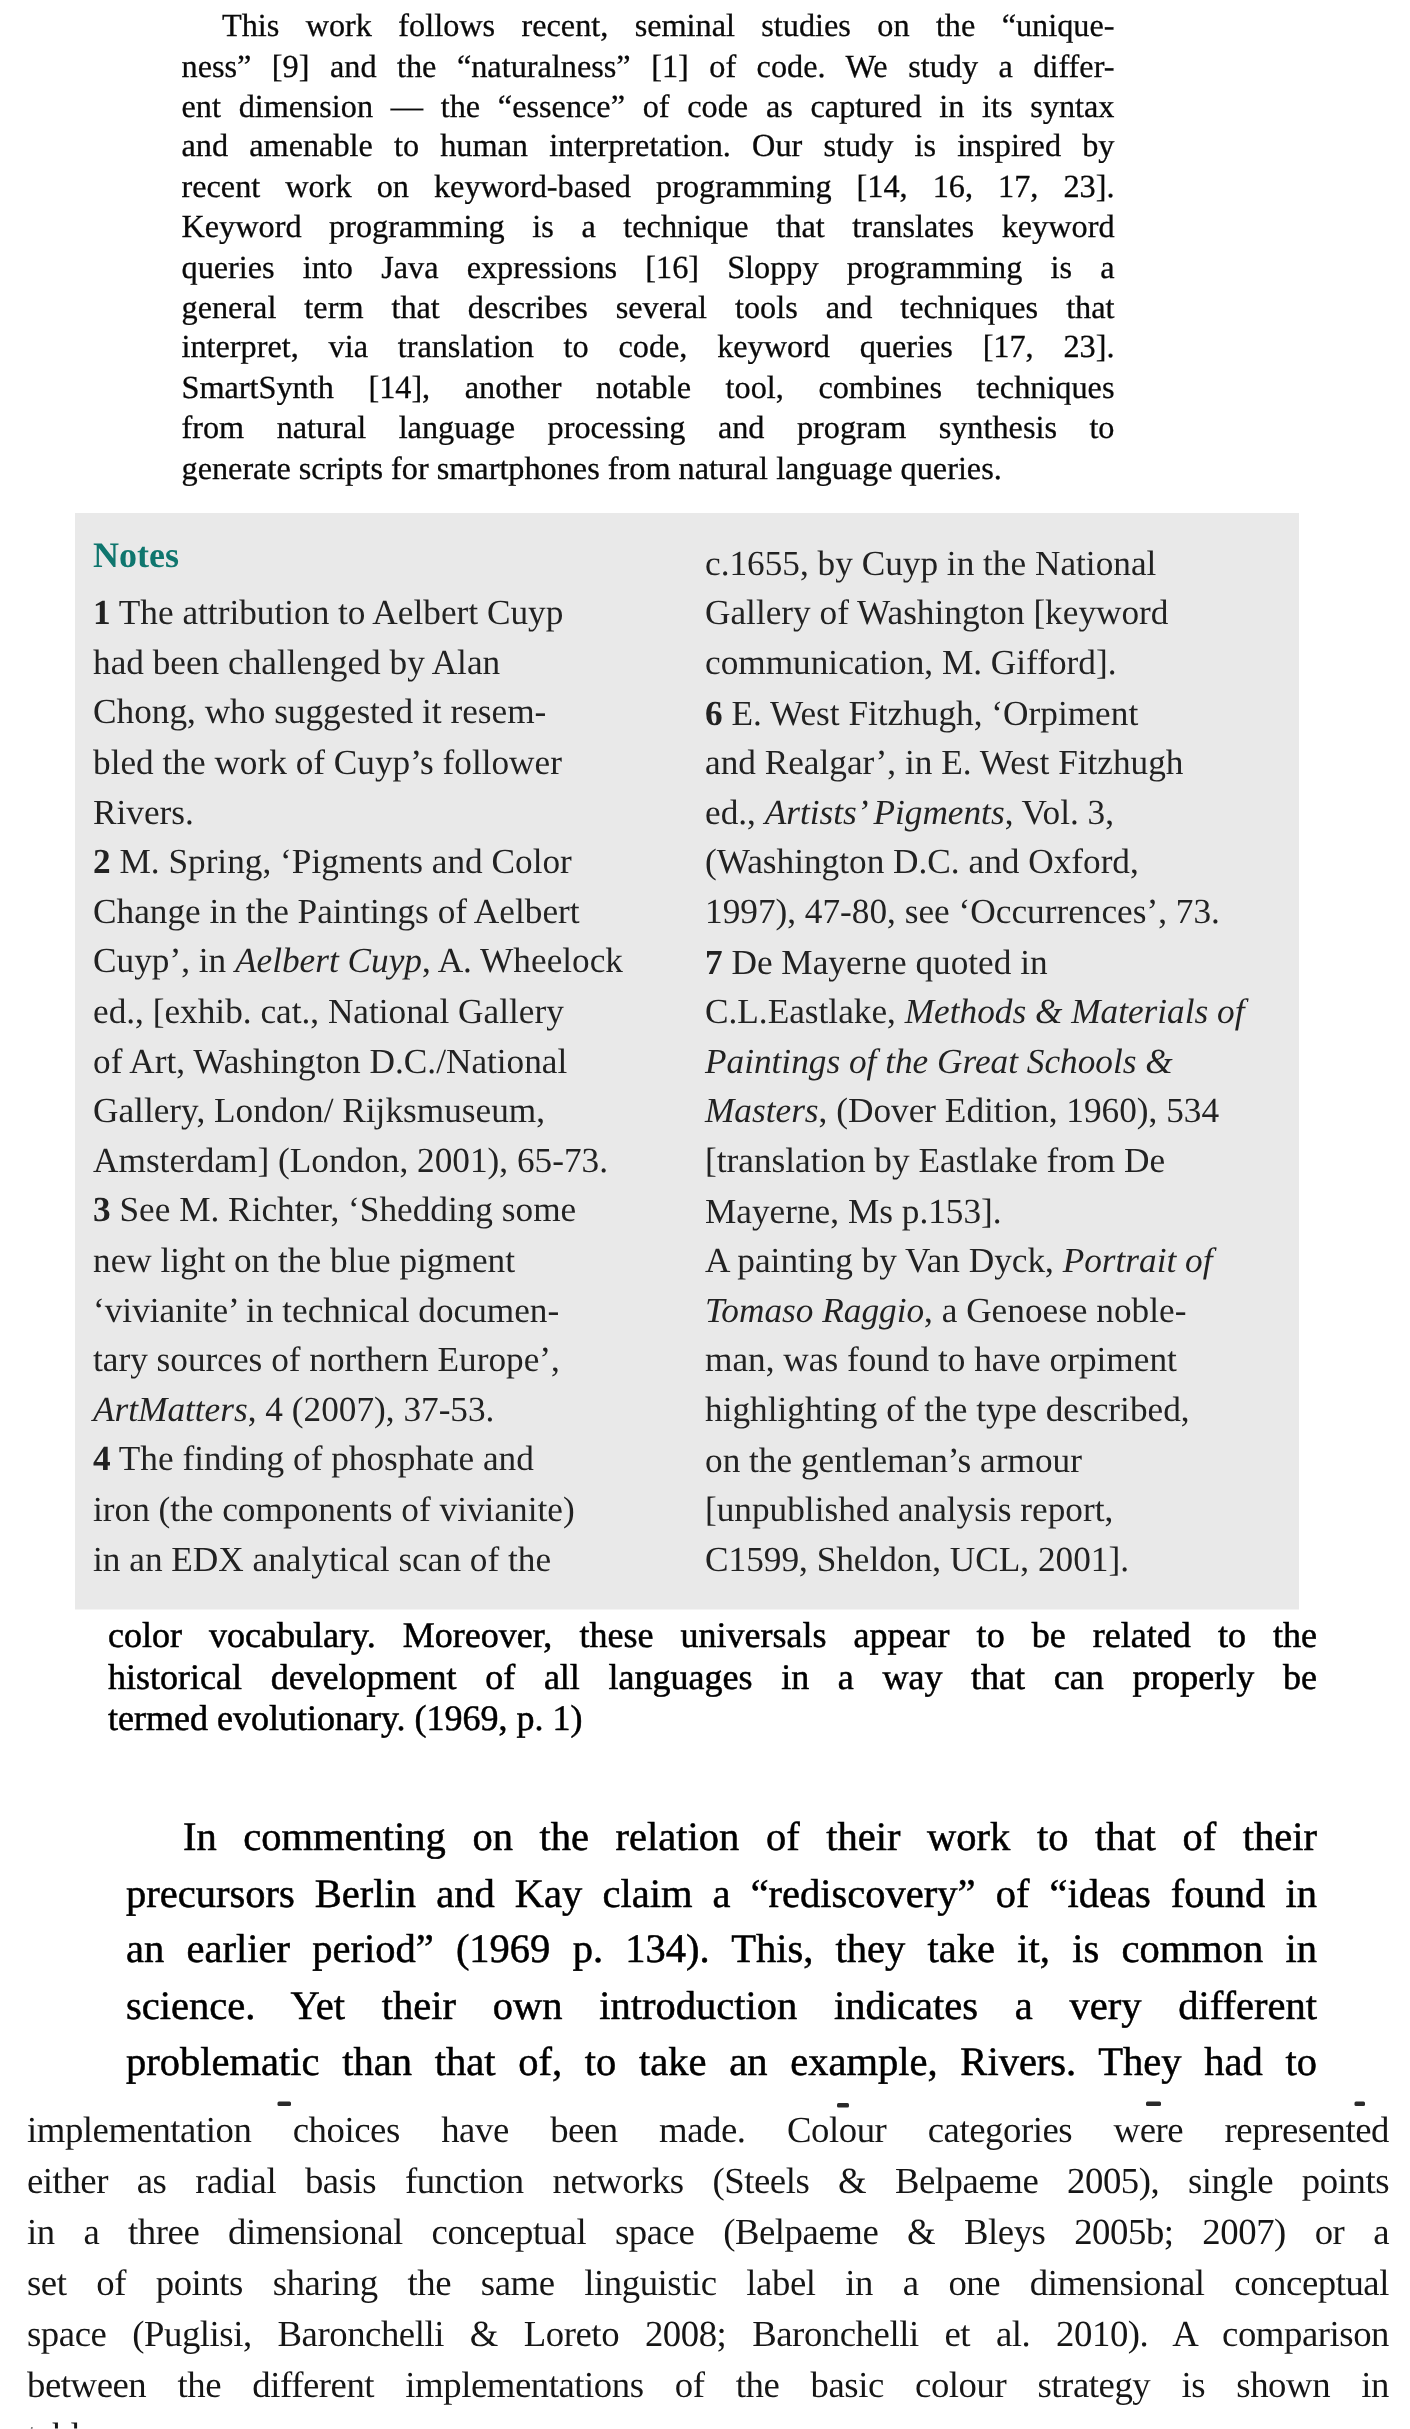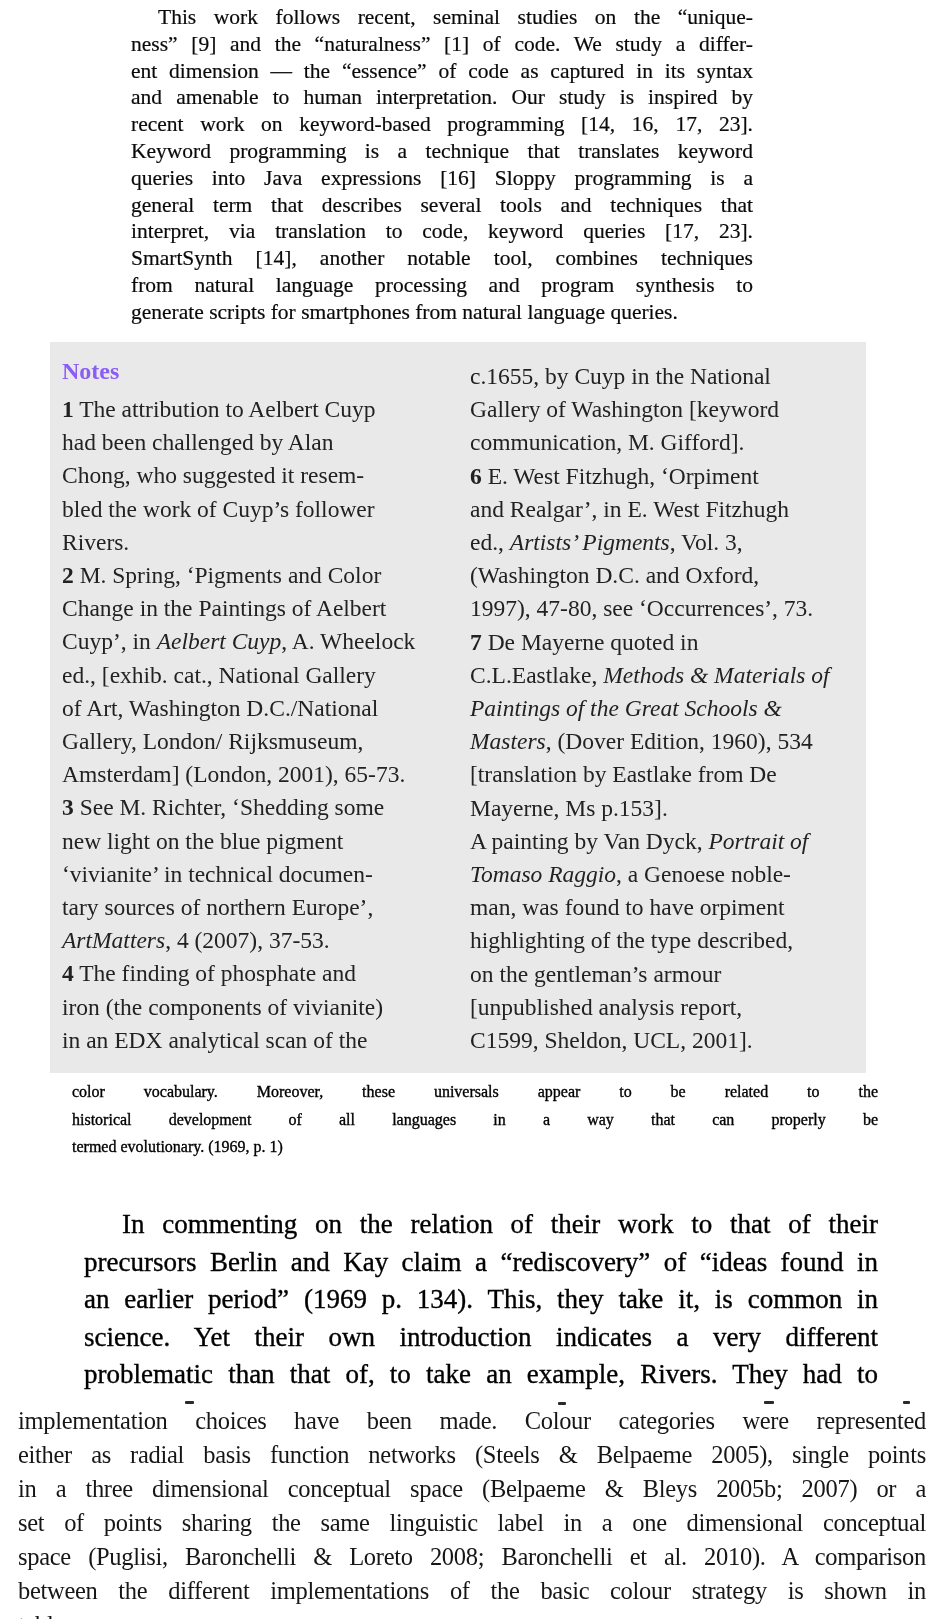--- a/index.html
+++ b/index.html
@@ -6,37 +6,37 @@
   body { width: 940px; height: 1619px; overflow: hidden; position: relative;
          font-family: "Liberation Serif", "DejaVu Serif", serif; color: #111; }
 
   .abs { position: absolute; }
 
   
   .scanline-block .ln { text-align: justify; text-align-last: justify; white-space: normal; }
   .scanline-block.ragged-last .ln:last-child { text-align-last: left; }
 
   
-  #block-cs { left: 131px; top: 4px; width: 622px;
+  #block-cs { left: 121px; top: 4px; width: 622px;
               font-size: 21.5px; line-height: 26.8px; color: #0a0a0a;
               -webkit-text-stroke: 0.2px #0a0a0a; }
   #block-cs .ln:first-child { text-indent: 27px; }
 
   
   #notes-box { left: 50px; top: 342px; width: 816px; height: 731px; }
-  #notes-head { left: 62px; top: 358px; font-size: 24px; font-weight: bold; color: #8b5cf6; }
+  #notes-head { left: 62px; top: 358px; font-size: 24px; font-weight: bold; color: #0f766e; }
   .notes-col { font-size: 23.5px; line-height: 33.2px; color: #222; }
   .notes-col .ln { text-align: center; text-align-last: left; }
   #notes-col1 { left: 62px; top: 393px; width: 382px; }
   #notes-col2 { left: 470px; top: 360px; width: 392px; }
   .notes-col b { font-weight: bold; }
 
   
   #block-mid { left: 72px; top: 1078px; width: 806px;
-               font-size: 16px; line-height: 27.5px; color: #000;
+               font-size: 24px; line-height: 27.5px; color: #000;
                -webkit-text-stroke: 0.35px #000; }
 
   
   #block-commenting { left: 44px; top: 1206px; width: 834px;
                       font-size: 27px; line-height: 37.6px; color: #000;
                       -webkit-text-stroke: 0.35px #000; }
   #block-commenting .ln:first-child { text-indent: 38px; }
   #block-commenting .ln { text-align-last: justify; margin-left: 40px; }
 
   

